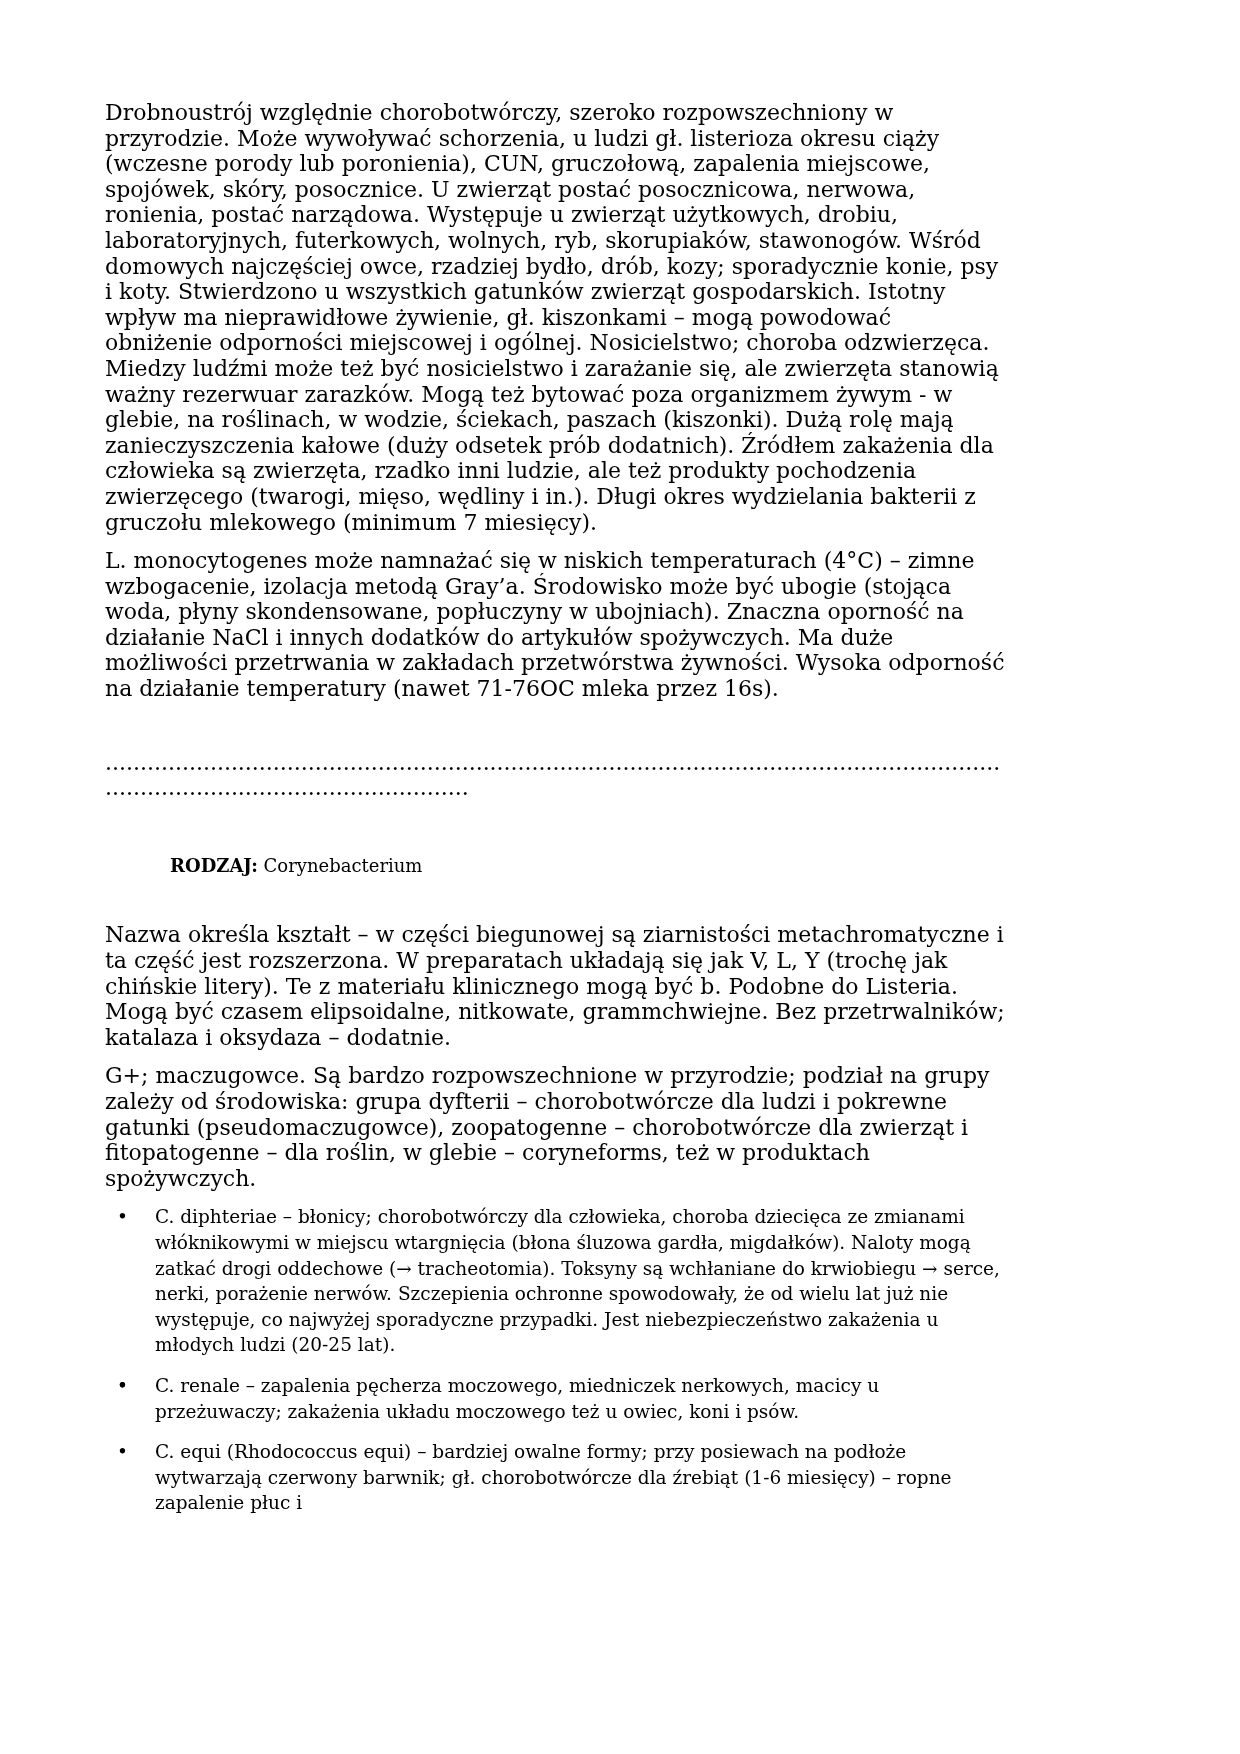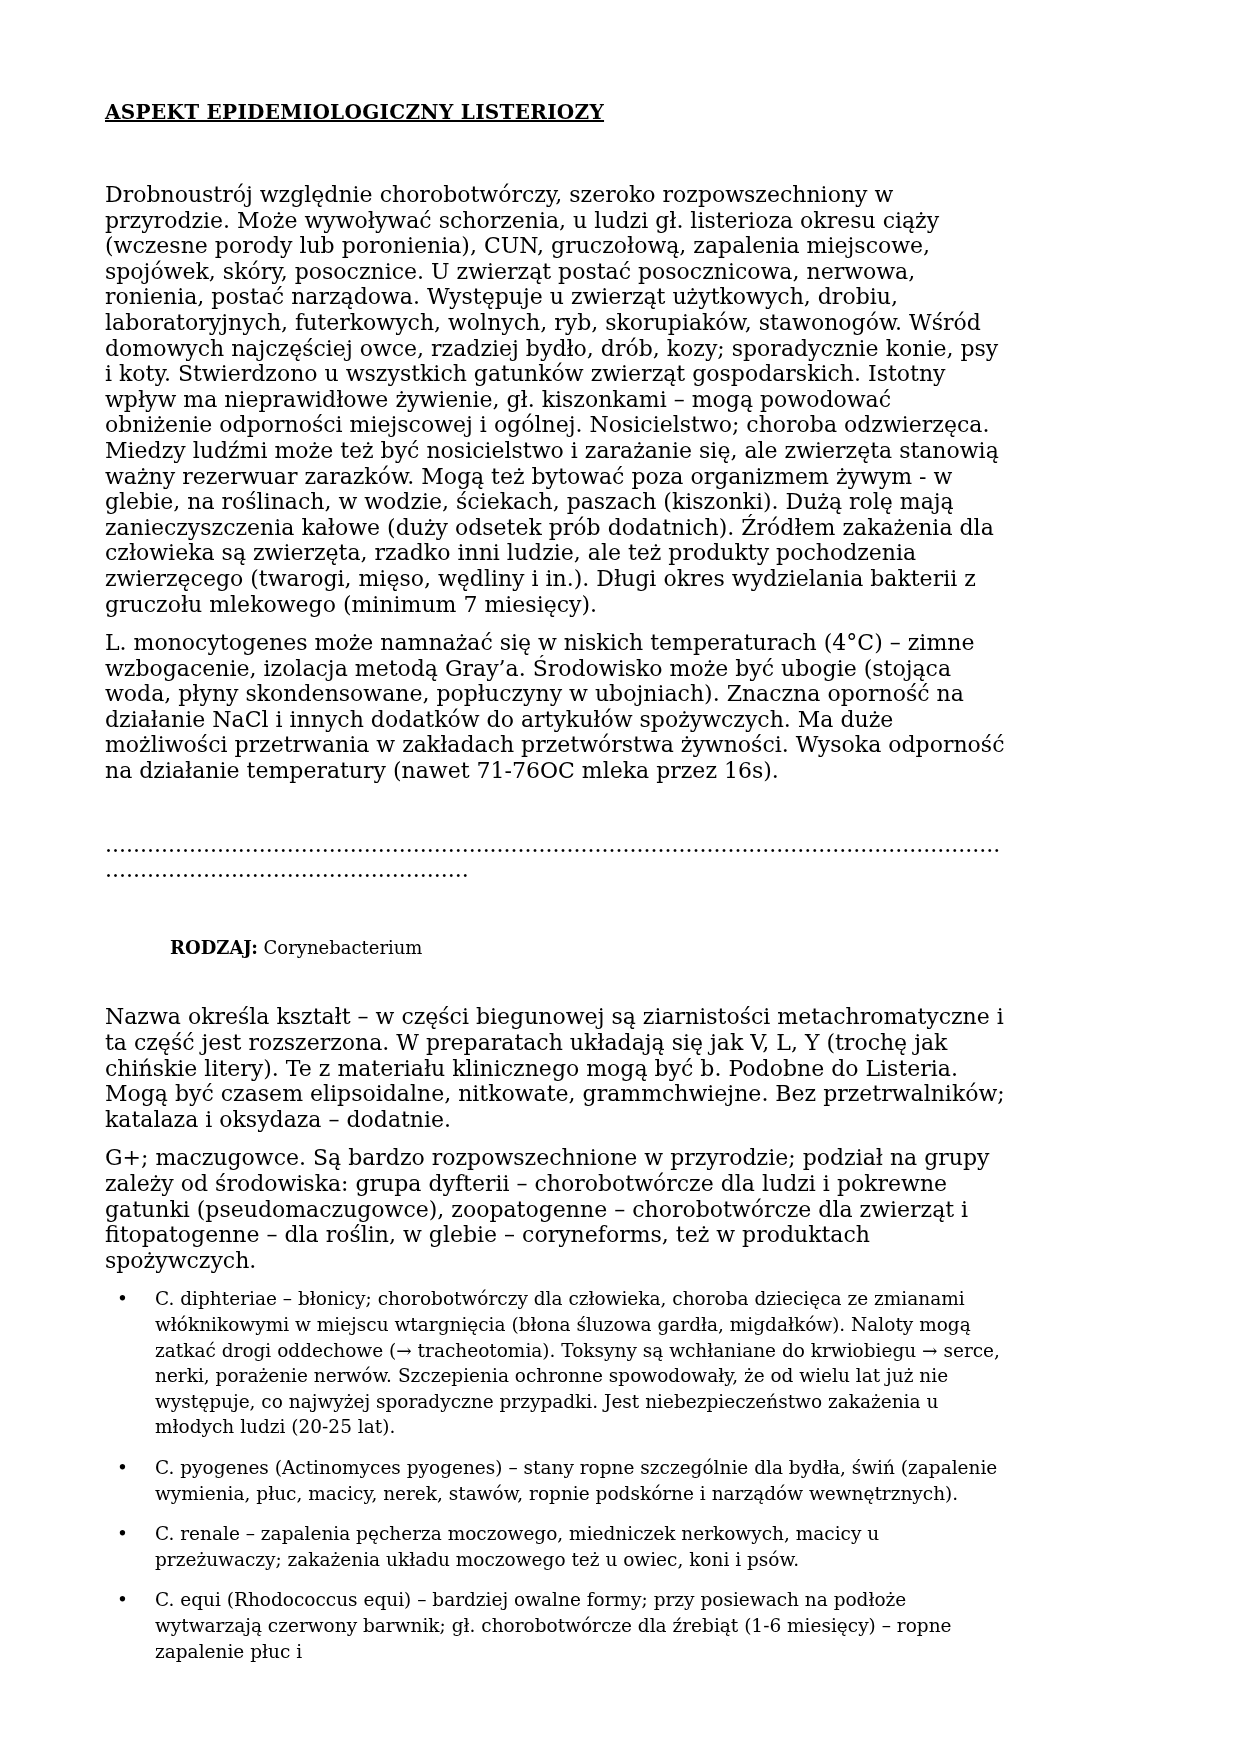--- a/index.html
+++ b/index.html
@@ -58,34 +58,33 @@
     position: absolute;
     left: 12px;
     top: 0;
   }
 </style>
 </head>
 <body>
 
 <div class="page">
 
-  <h1 class="doc-title">ASPEKT EPIDEMIOLOGICZNY LISTERIOZY</h1>
 
   <p class="para">Drobnoustrój względnie chorobotwórczy, szeroko rozpowszechniony w przyrodzie. Może wywoływać schorzenia, u ludzi gł. listerioza okresu ciąży (wczesne porody lub poronienia), CUN, gruczołową, zapalenia miejscowe, spojówek, skóry, posocznice. U zwierząt postać posocznicowa, nerwowa, ronienia, postać narządowa. Występuje u zwierząt użytkowych, drobiu, laboratoryjnych, futerkowych, wolnych, ryb, skorupiaków, stawonogów. Wśród domowych najczęściej owce, rzadziej bydło, drób, kozy; sporadycznie konie, psy i koty. Stwierdzono u wszystkich gatunków zwierząt gospodarskich. Istotny wpływ ma nieprawidłowe żywienie, gł. kiszonkami – mogą powodować obniżenie odporności miejscowej i ogólnej. Nosicielstwo; choroba odzwierzęca. Miedzy ludźmi może też być nosicielstwo i zarażanie się, ale zwierzęta stanowią ważny rezerwuar zarazków. Mogą też bytować poza organizmem żywym - w glebie, na roślinach, w wodzie, ściekach, paszach (kiszonki). Dużą rolę mają zanieczyszczenia kałowe (duży odsetek prób dodatnich). Źródłem zakażenia dla człowieka są zwierzęta, rzadko inni ludzie, ale też produkty pochodzenia zwierzęcego (twarogi, mięso, wędliny i in.). Długi okres wydzielania bakterii z gruczołu mlekowego (minimum 7 miesięcy).</p>
 
   <p class="para">L. monocytogenes może namnażać się w niskich temperaturach (4°C) – zimne wzbogacenie, izolacja metodą Gray’a. Środowisko może być ubogie (stojąca woda, płyny skondensowane, popłuczyny w ubojniach). Znaczna oporność na działanie NaCl i innych dodatków do artykułów spożywczych. Ma duże możliwości przetrwania w zakładach przetwórstwa żywności. Wysoka odporność na działanie temperatury (nawet 71-76OC mleka przez 16s).</p>
 
   <p class="para dots">....................................................................................................................................................................................</p>
 
   <p class="genus"><span class="label">RODZAJ:</span> <span>Corynebacterium</span></p>
 
   <p class="para">Nazwa określa kształt – w części biegunowej są ziarnistości metachromatyczne i ta część jest rozszerzona. W preparatach układają się jak V, L, Y (trochę jak chińskie litery). Te z materiału klinicznego mogą być b. Podobne do Listeria. Mogą być czasem elipsoidalne, nitkowate, grammchwiejne. Bez przetrwalników; katalaza i oksydaza – dodatnie.</p>
 
   <p class="para">G+; maczugowce. Są bardzo rozpowszechnione w przyrodzie; podział na grupy zależy od środowiska: grupa dyfterii – chorobotwórcze dla ludzi i pokrewne gatunki (pseudomaczugowce), zoopatogenne – chorobotwórcze dla zwierząt i fitopatogenne – dla roślin, w glebie – coryneforms, też w produktach spożywczych.</p>
 
   <ul class="bullets">
     <li><span class="marker">•</span><span>C. diphteriae – błonicy; chorobotwórczy dla człowieka, choroba dziecięca ze zmianami włóknikowymi w miejscu wtargnięcia (błona śluzowa gardła, migdałków). Naloty mogą zatkać drogi oddechowe (→ tracheotomia). Toksyny są wchłaniane do krwiobiegu → serce, nerki, porażenie nerwów. Szczepienia ochronne spowodowały, że od wielu lat już nie występuje, co najwyżej sporadyczne przypadki. Jest niebezpieczeństwo zakażenia u młodych ludzi (20-25 lat).</span></li>
-    <li><span class="marker">•</span><span>C. pyogenes (Actinomyces pyogenes) – stany ropne szczególnie dla bydła, świń (zapalenie wymienia, płuc, macicy, nerek, stawów, ropnie podskórne i narządów wewnętrznych).</span></li>
+    <li><span class="marker">•</span></li>
     <li><span class="marker">•</span><span>C. renale – zapalenia pęcherza moczowego, miedniczek nerkowych, macicy u przeżuwaczy; zakażenia układu moczowego też u owiec, koni i psów.</span></li>
     <li><span class="marker">•</span><span>C. equi (Rhodococcus equi) – bardziej owalne formy; przy posiewach na podłoże wytwarzają czerwony barwnik; gł. chorobotwórcze dla źrebiąt (1-6 miesięcy) – ropne zapalenie płuc i</span></li>
   </ul>
 
 </div>
 
 </body></html>

